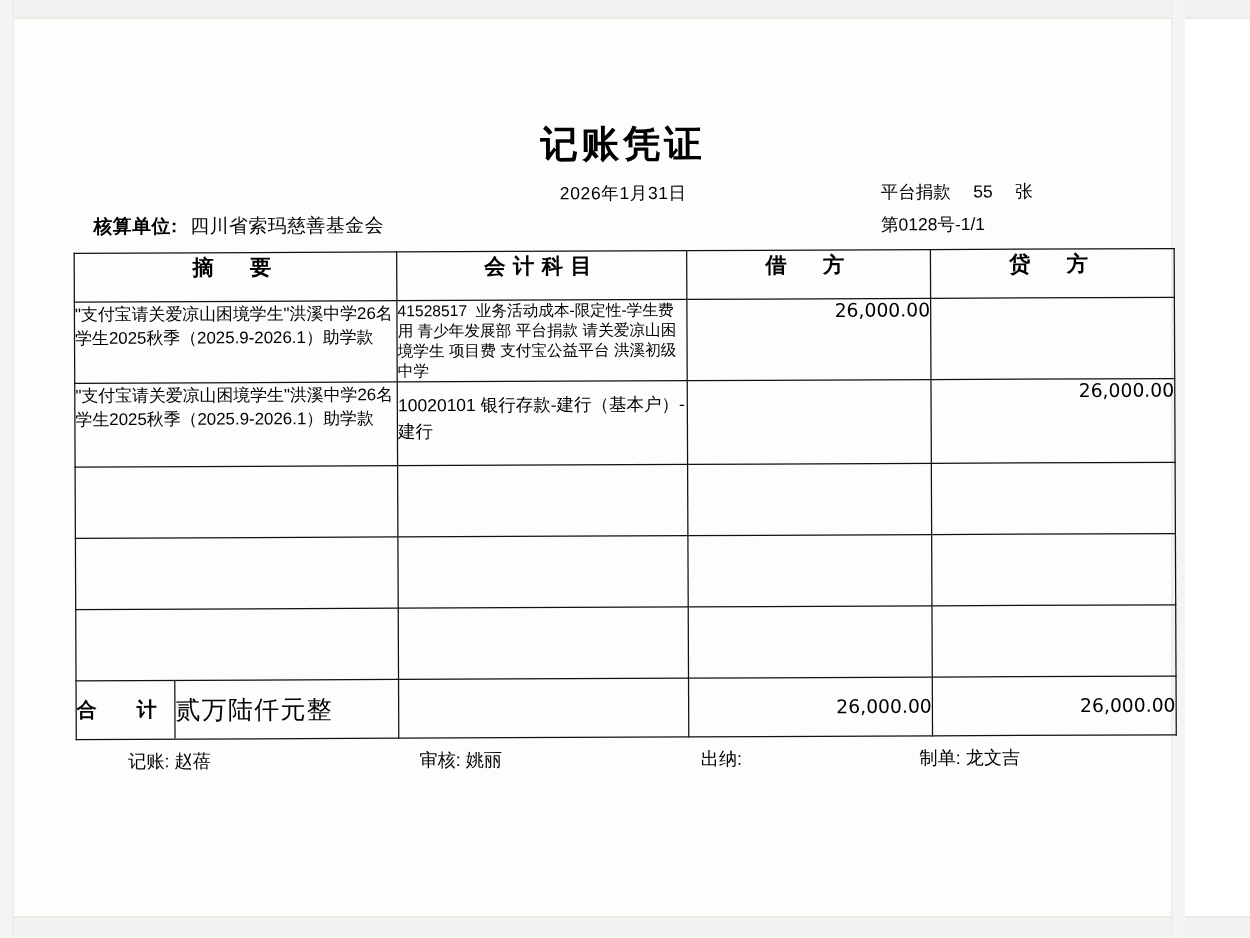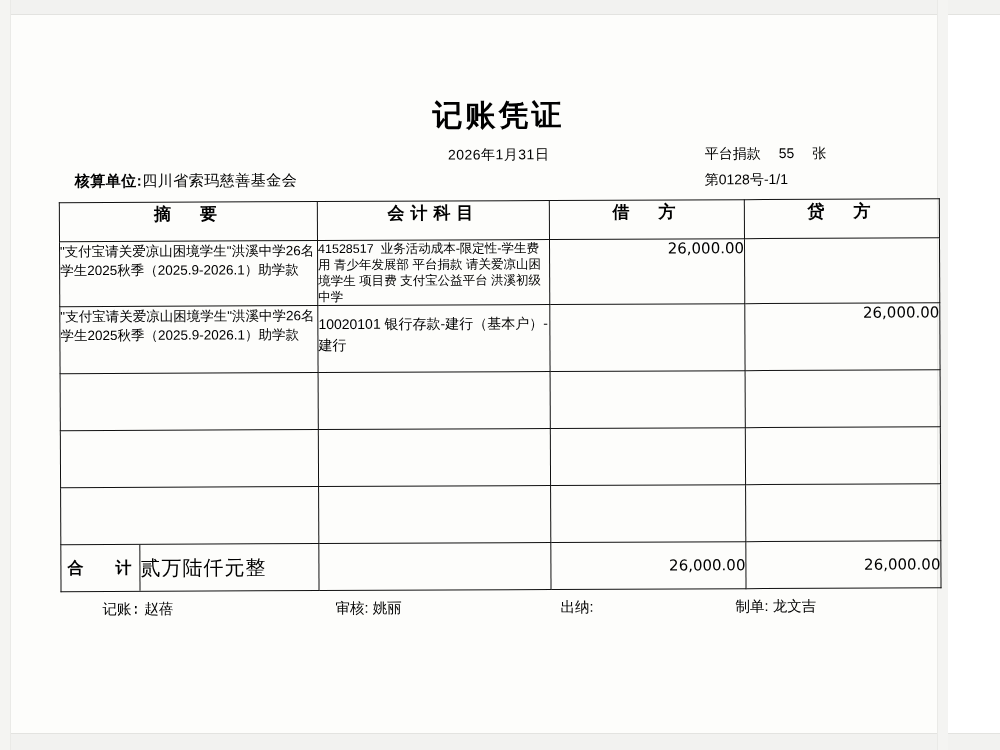--- a/index.html
+++ b/index.html
@@ -76,21 +76,21 @@
     margin-top: 6px;
   }
   .unit-line {
     position: absolute;
     left: 16px;
     top: 0;
     font-size: 15px;
     letter-spacing: 0.5px;
   }
   .unit-label { font-weight: bold; text-align: right; }
-  .unit-value { }
+  .unit-value { margin-left: 10px; }
 
   .attach-line {
     position: absolute;
     right: 4px;
     top: -24px;
     font-size: 14px;
     width: 230px;
     text-align: left;
   }
   .attach-line .gap { display: inline-block; width: 18px; }
@@ -149,21 +149,21 @@
     font-size: 15px;
     text-align: right;
     padding: 10px 12px 0 0;
     font-family: "DejaVu Sans", sans-serif;
   }
   tr.data-row td { height: 58px; }
   tr.empty-row td { height: 48px; }
 
   tr.total-row td { height: 46px; vertical-align: middle; }
   .cell-total-label {
-    text-align: right;
+    text-align: left;
     font-size: 16px;
     font-weight: bold;
     letter-spacing: 8px;
     vertical-align: middle;
     font-family: "DejaVu Sans", sans-serif;
   }
   .cell-total-words {
     font-size: 20px;
     padding-left: 8px;
     vertical-align: middle;
@@ -177,21 +177,21 @@
     font-family: "DejaVu Sans", sans-serif;
   }
 
   .footer-row {
     position: relative;
     margin-top: 8px;
     height: 24px;
     font-size: 14.5px;
   }
   .footer-item { position: absolute; top: 0; white-space: nowrap; }
-  .f1 { left: 42px; font-family: Liberation Mono, monospace; }
+  .f1 { left: 42px; }
   .f2 { left: 275px; text-align: center; }
   .f3 { left: 500px; }
   .f4 { left: 675px; }
   .footer-item .val { margin-left: 4px; }
 
   
   .skew { transform: rotate(-0.25deg); transform-origin: 500px 375px; }
 </style>
 </head>
 <body>

